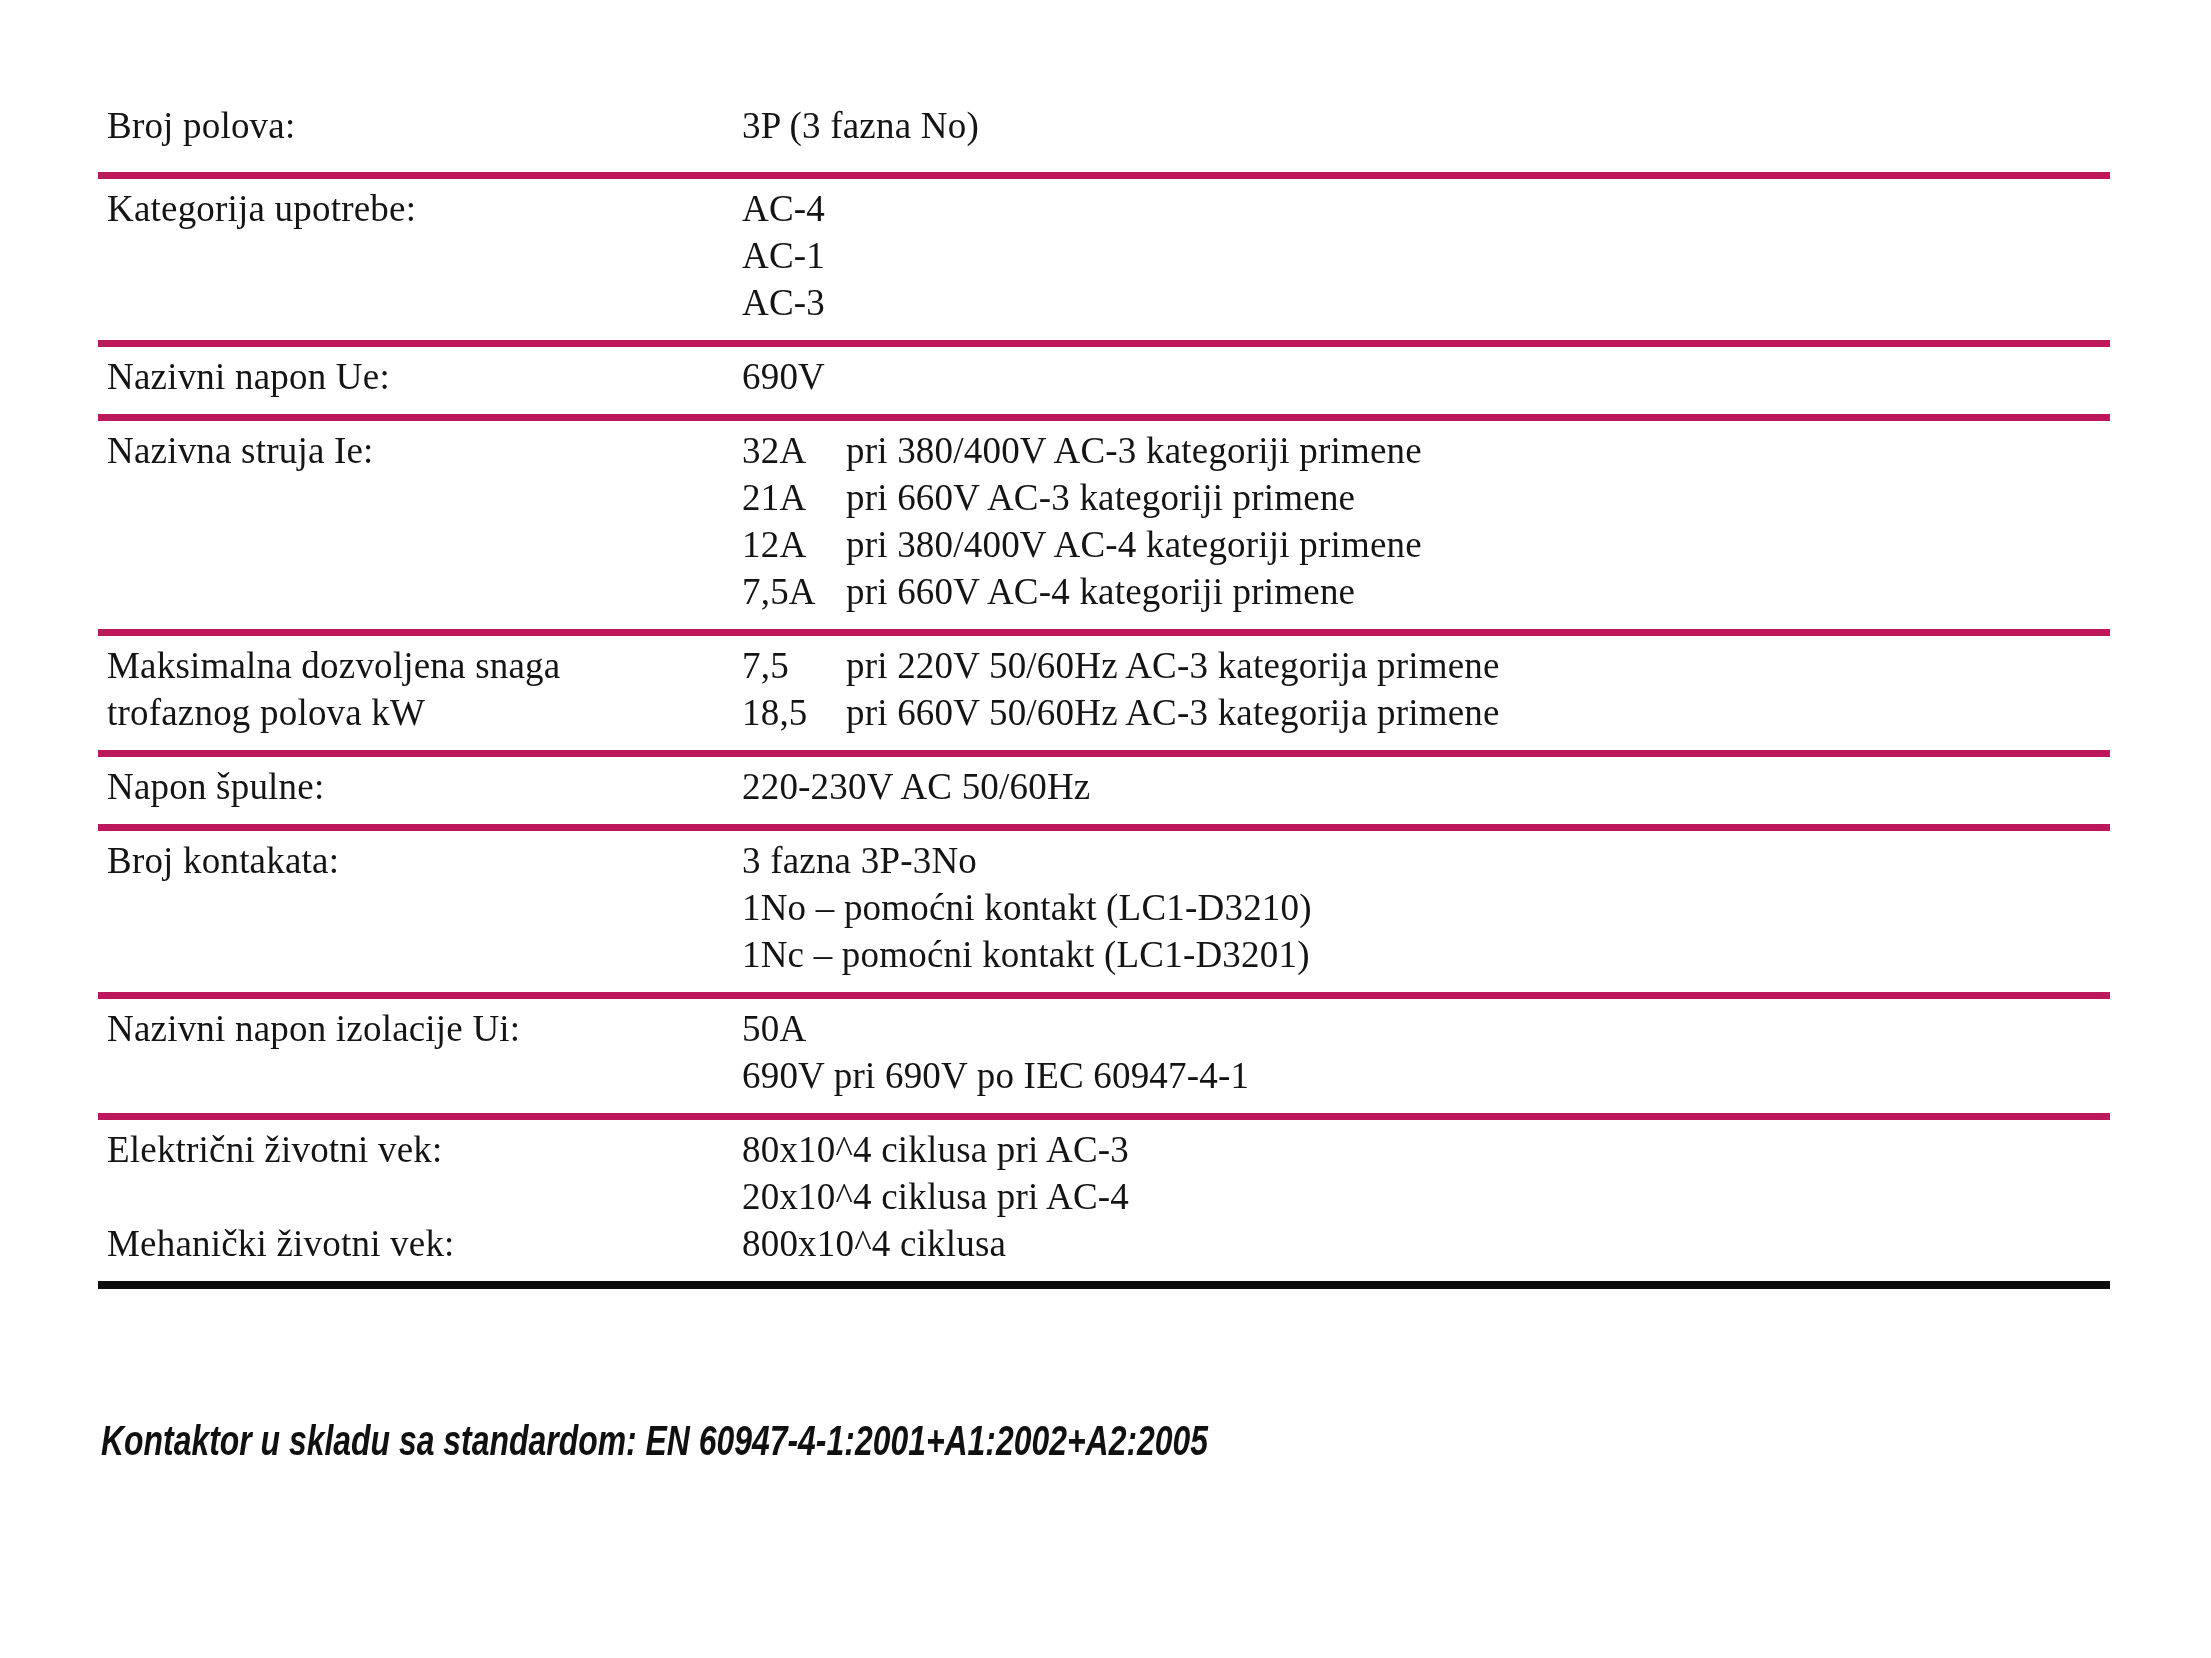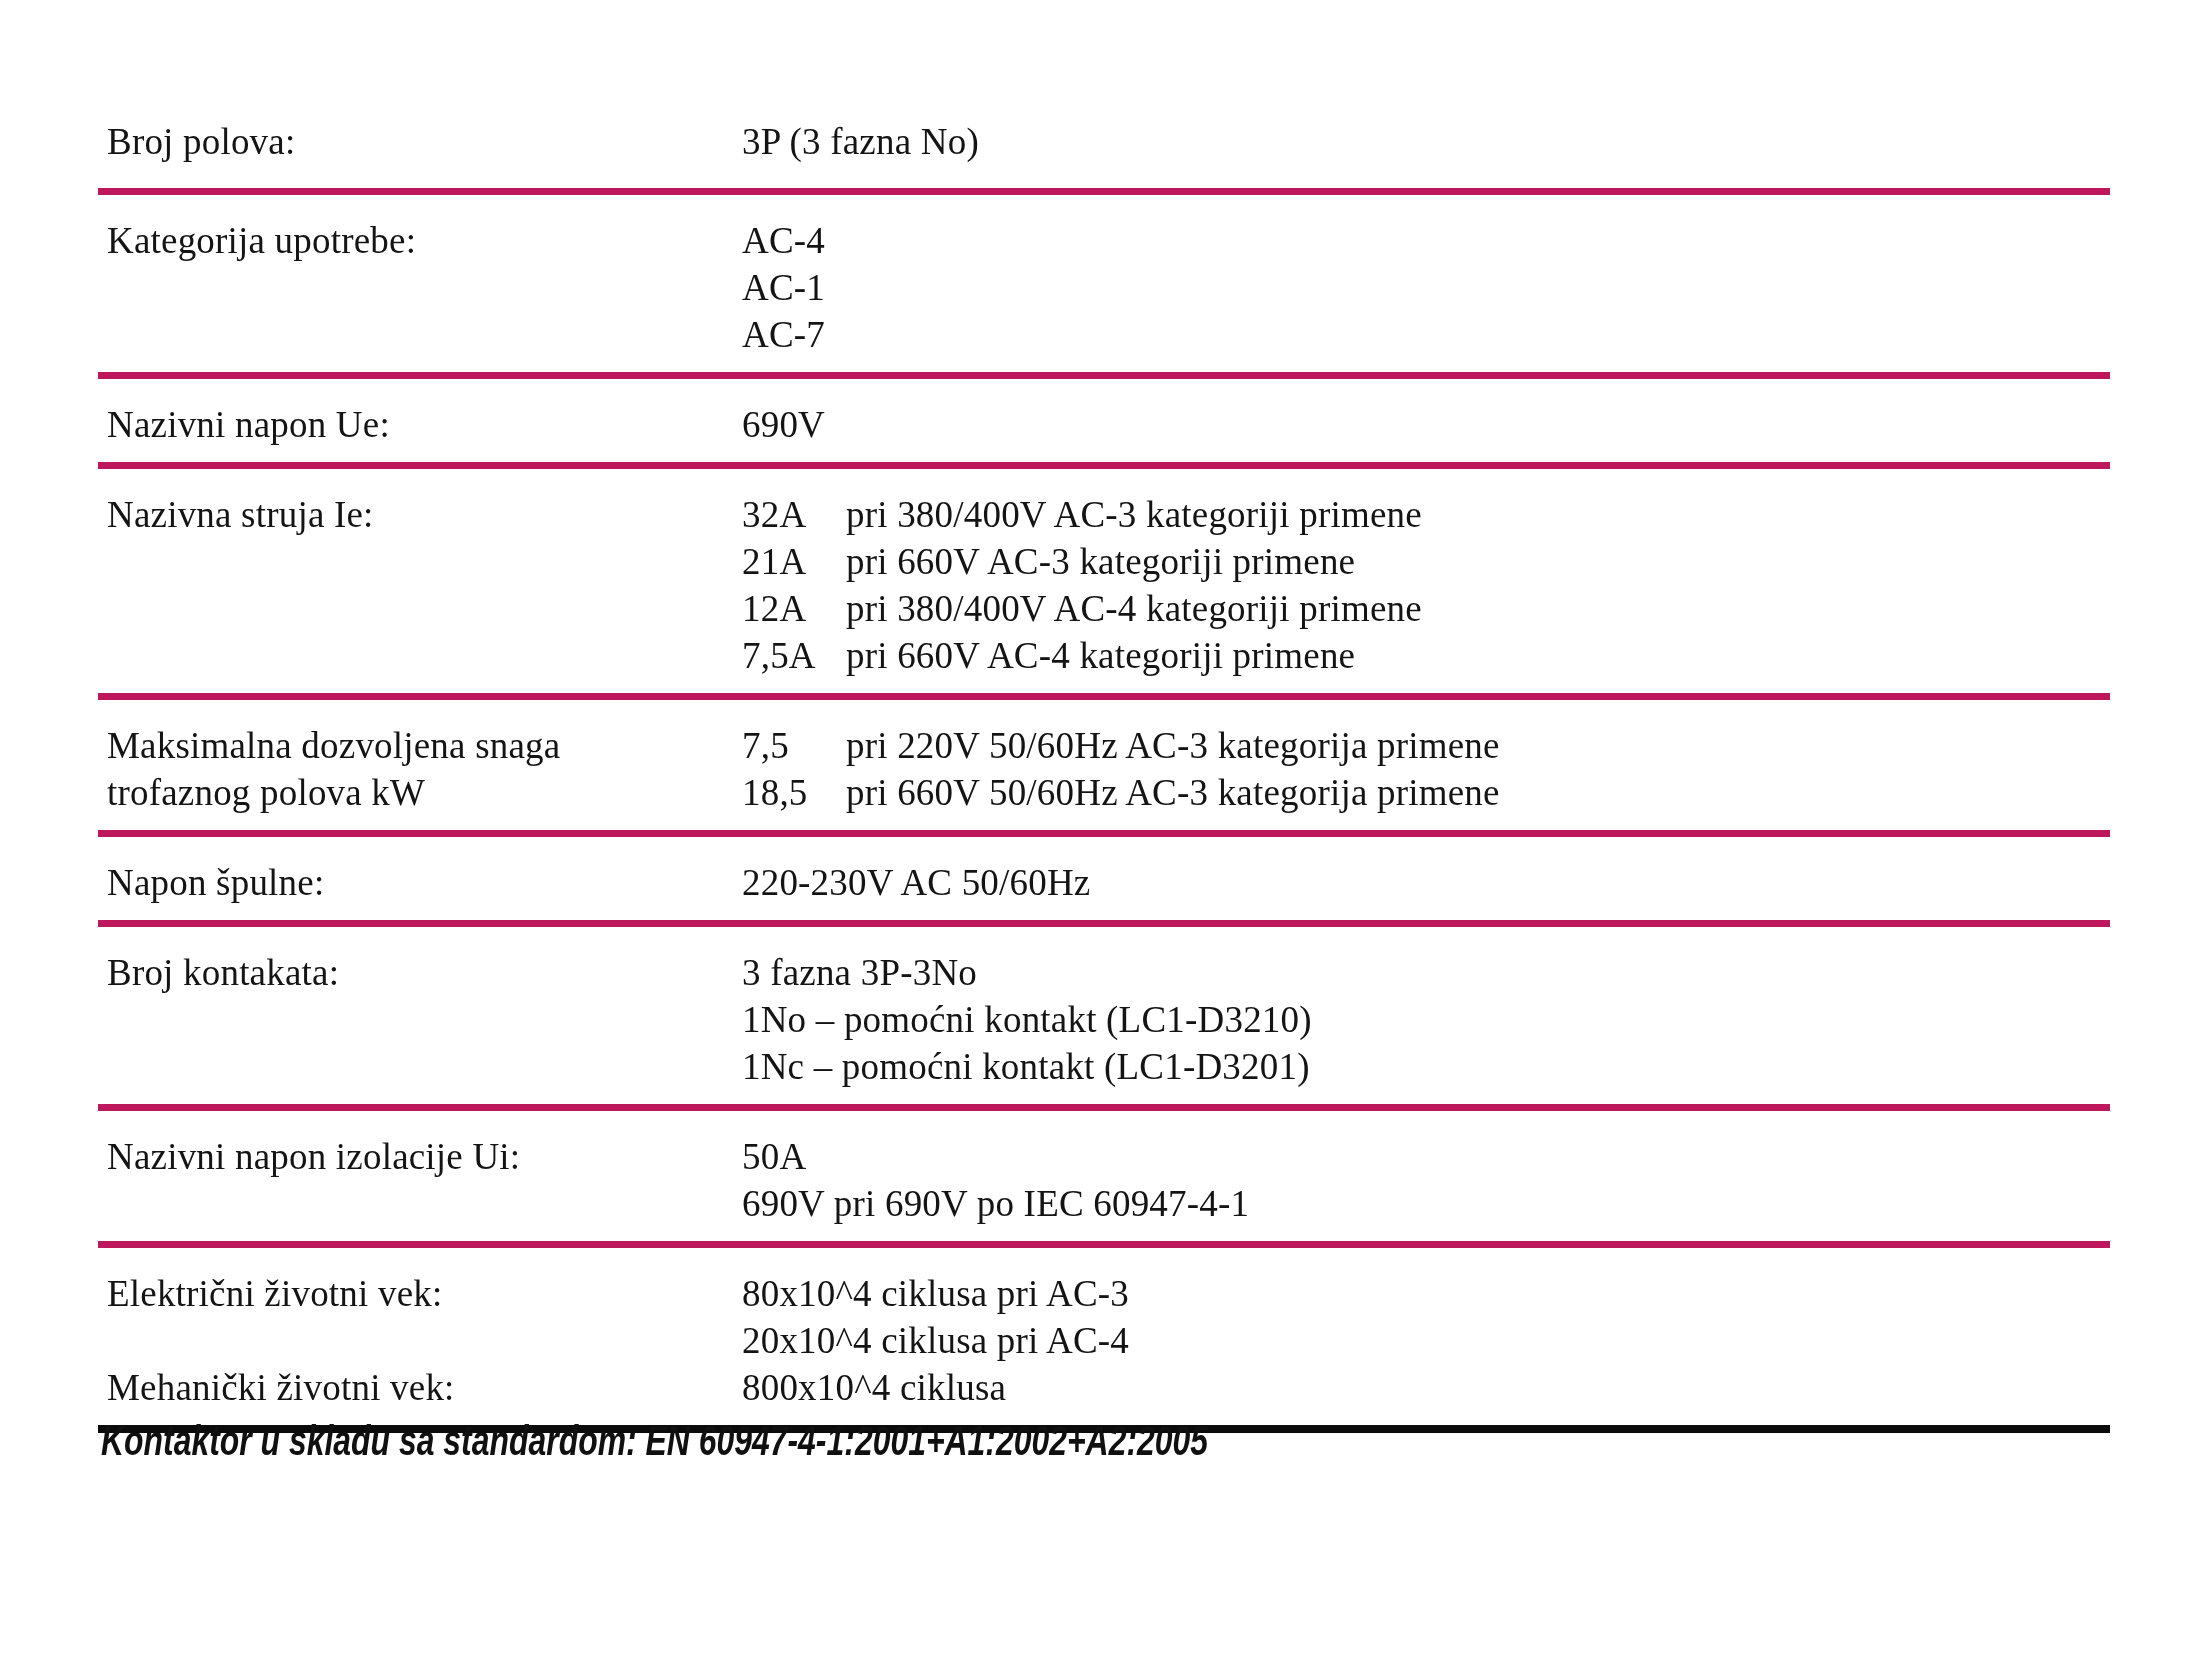--- a/index.html
+++ b/index.html
@@ -27,21 +27,21 @@
     display: flex;
     align-items: flex-start;
     padding: 6px 0 14px 0;
     border-top: 7px solid #be185d;
   }
   .row.first {
     border-top: none;
     padding-bottom: 23px;
   }
 
-  .cell { box-sizing: border-box; margin-top: 16px; }
+  .cell { box-sizing: border-box; }
   .cell.label {
     flex: 0 0 644px;
     width: 644px;
     padding-left: 9px;
   }
   .cell.value { flex: 1 1 auto; }
 
   .line {
     font-size: 37px;
     line-height: 47px;
@@ -83,21 +83,21 @@
           <div class="line"><span class="vtext">3P (3 fazna No)</span></div>
         </div>
       </div>
       <div class="row">
         <div class="cell label">
           <div class="line">Kategorija upotrebe:</div>
         </div>
         <div class="cell value">
           <div class="line"><span class="vtext">AC-4</span></div>
           <div class="line"><span class="vtext">AC-1</span></div>
-          <div class="line"><span class="vtext">AC-7</span></div>
+          <div class="line"><span class="vtext">AC-3</span></div>
         </div>
       </div>
       <div class="row">
         <div class="cell label">
           <div class="line">Nazivni napon Ue:</div>
         </div>
         <div class="cell value">
           <div class="line"><span class="vtext">690V</span></div>
         </div>
       </div>

